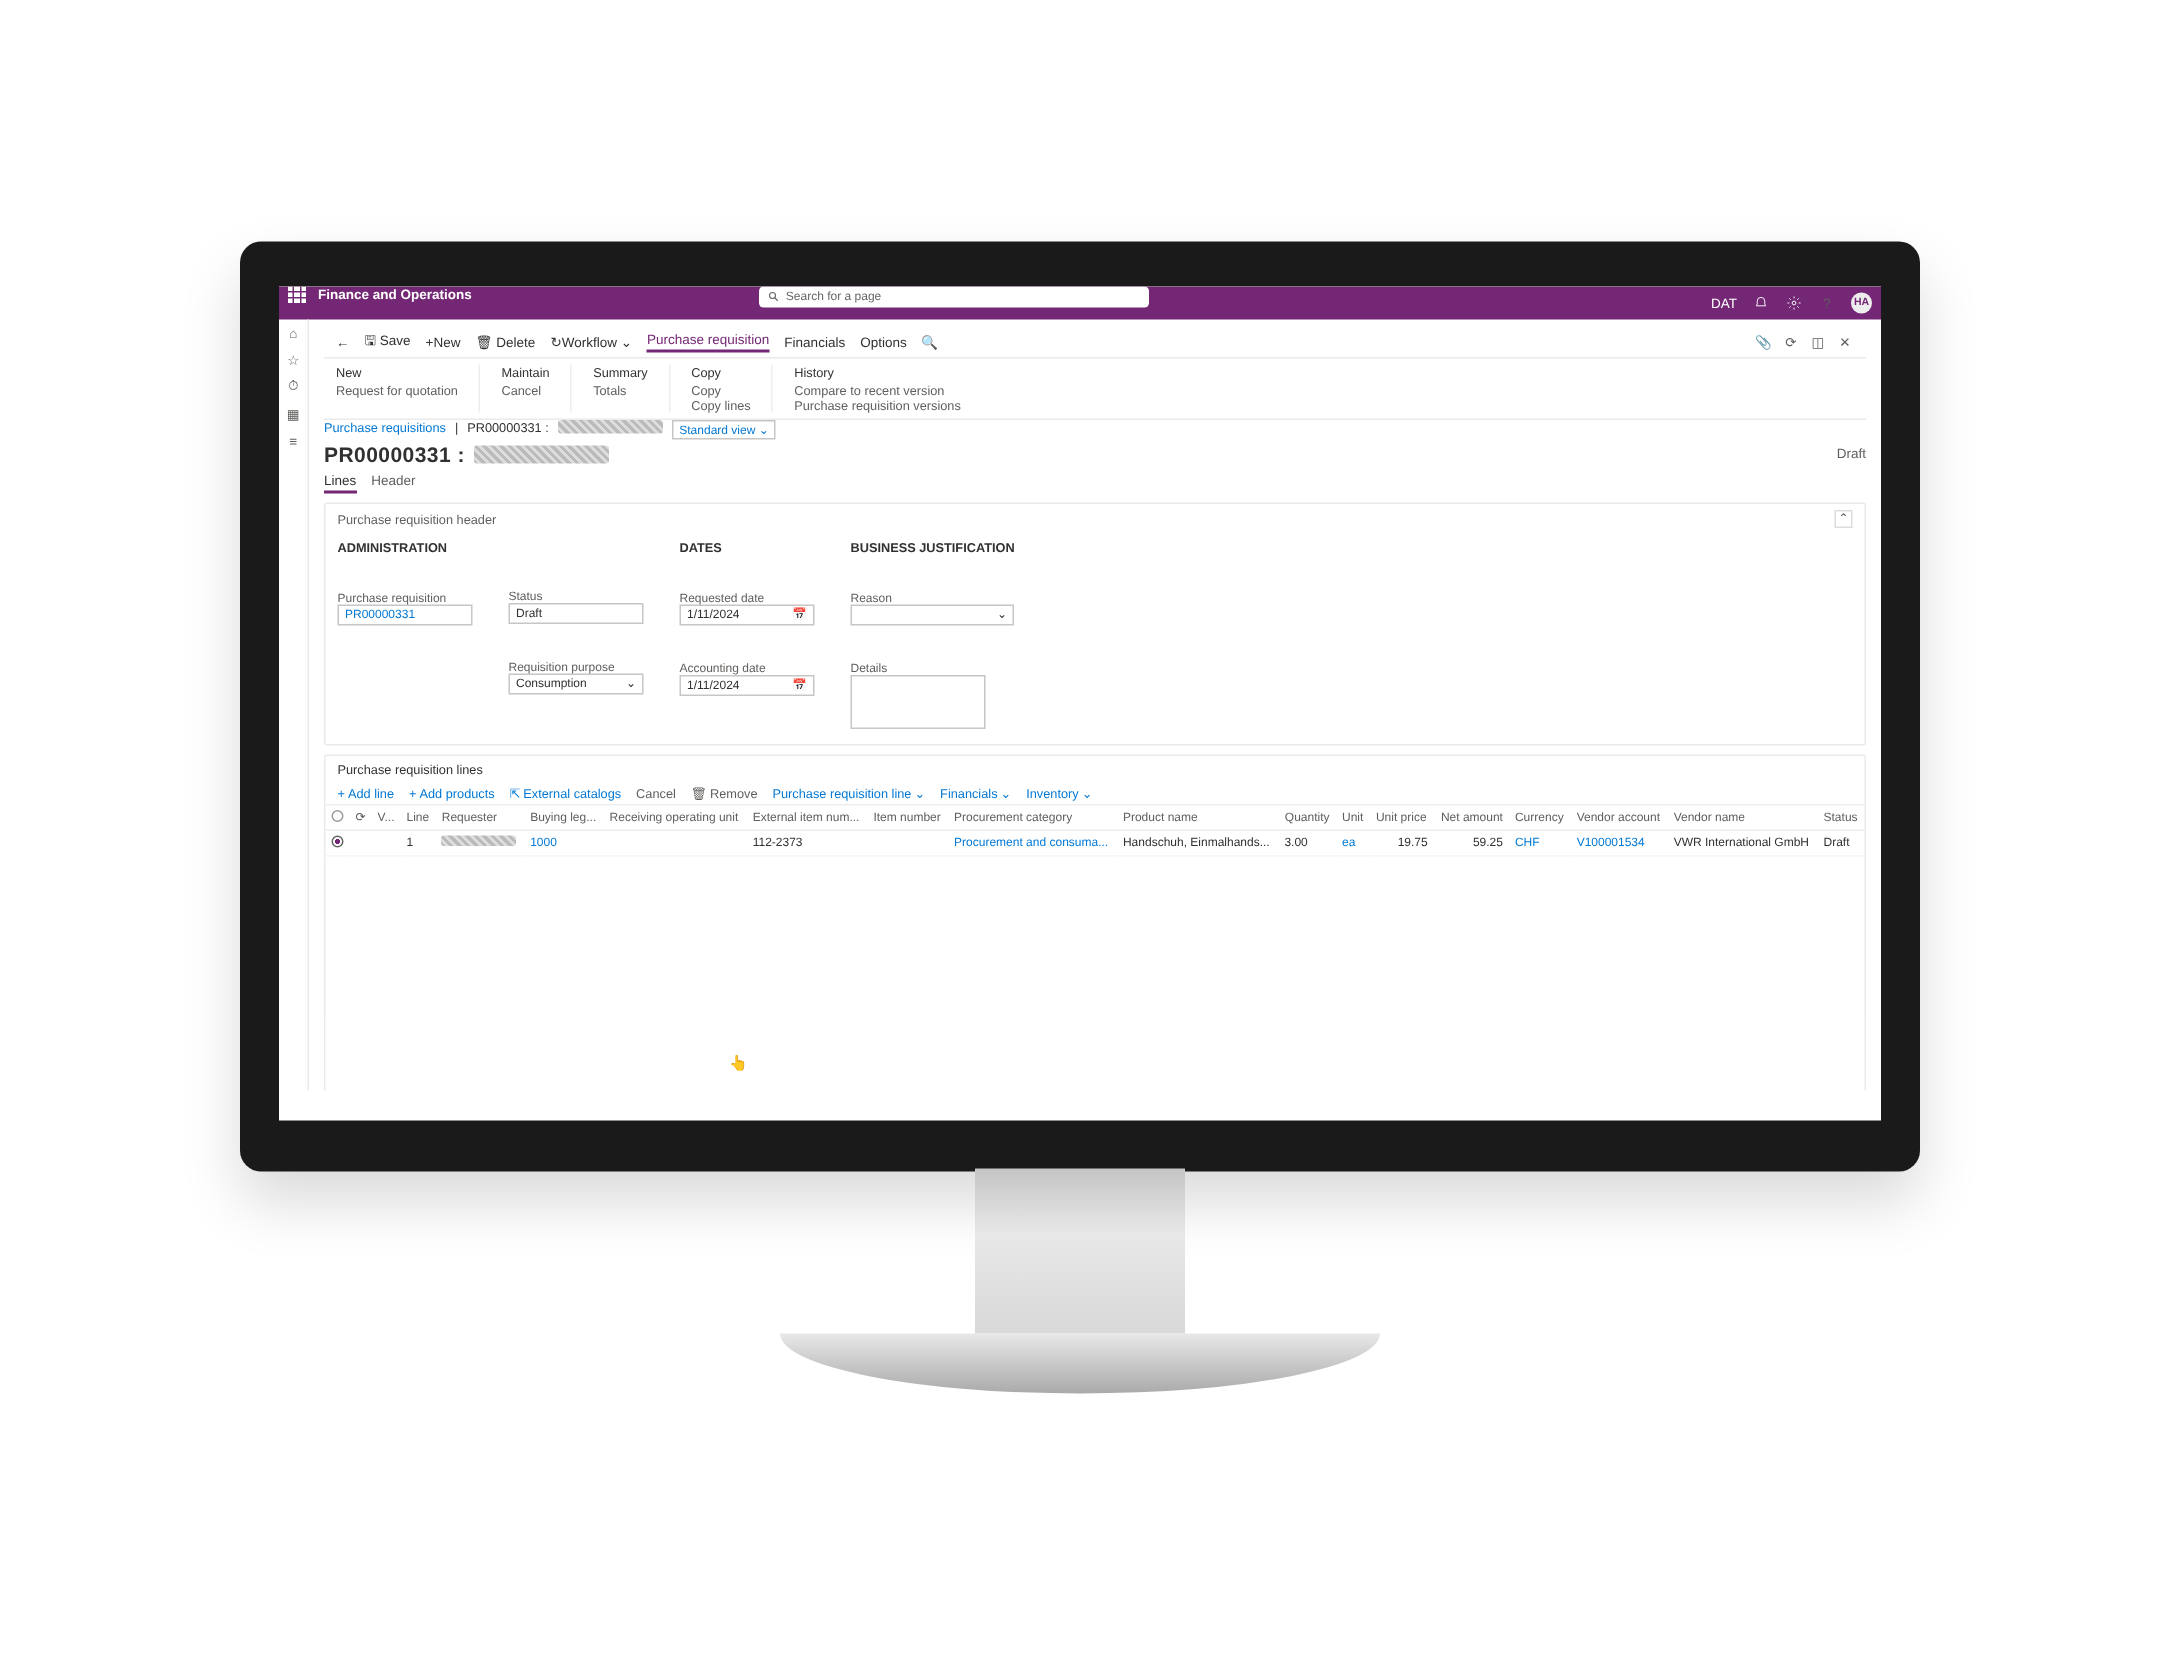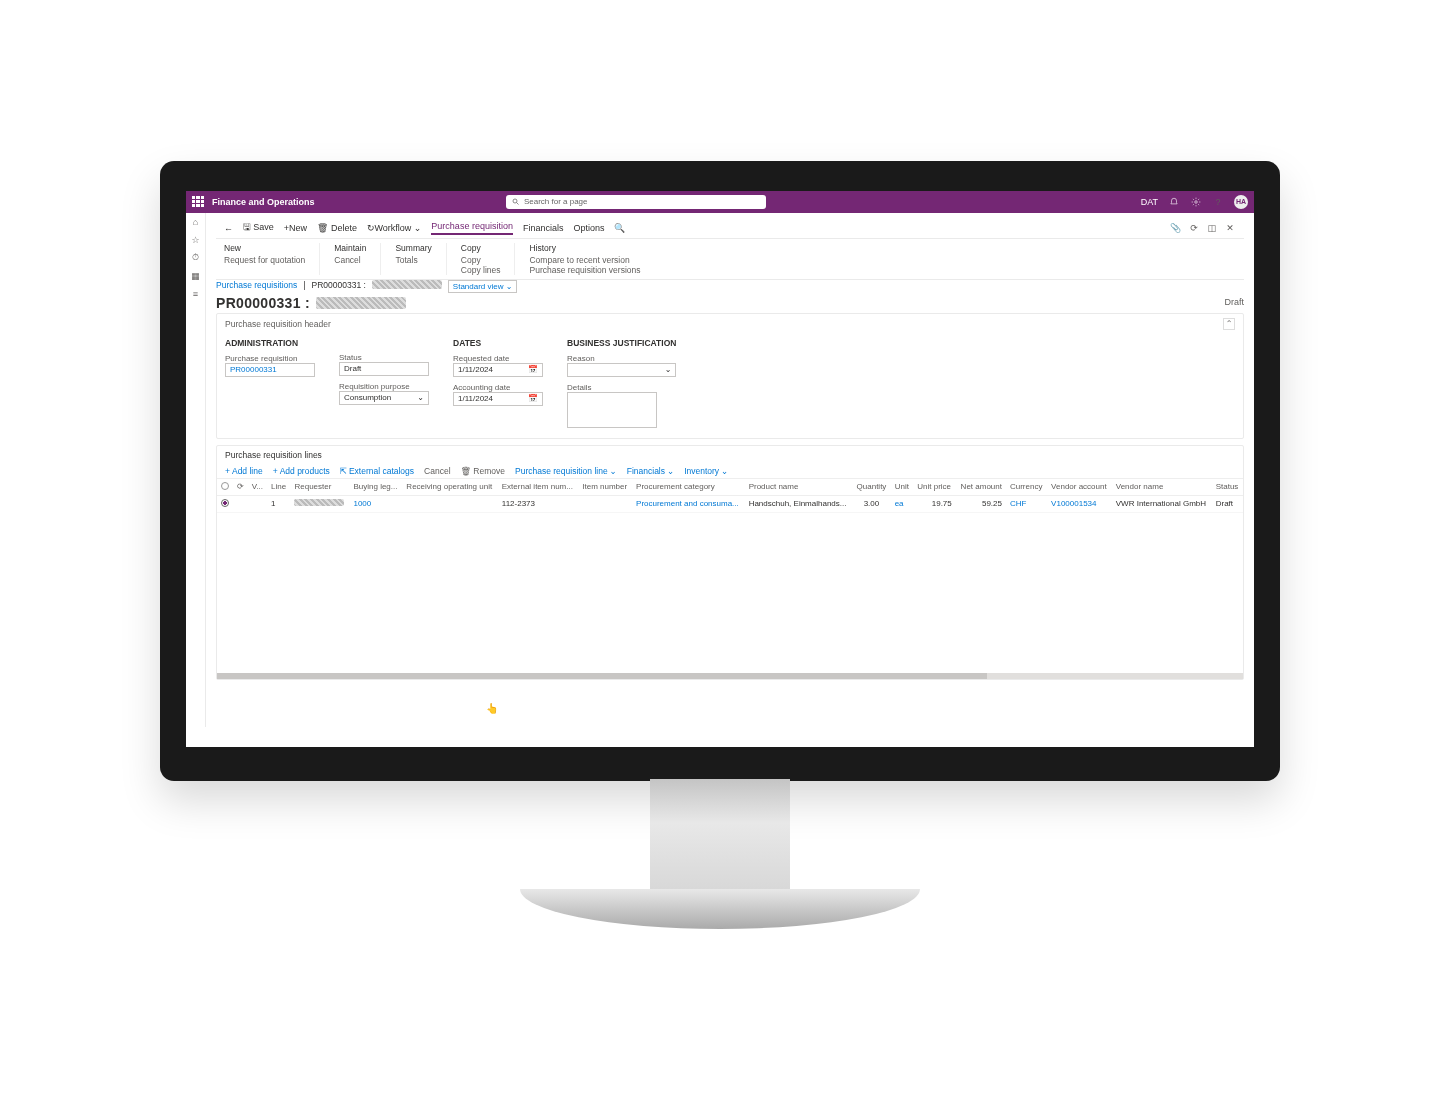--- a/index.html
+++ b/index.html
@@ -2,21 +2,21 @@
 <html><head>
 <meta charset="utf-8">
 <style>
 *{box-sizing:border-box;margin:0;padding:0;font-family:"Segoe UI",Arial,sans-serif}
 body{background:#fff;display:flex;justify-content:center;align-items:center;width:1440px;height:1111px}
 .monitor{width:1120px;height:790px;position:relative}
 .bezel{width:100%;height:620px;background:#1a1a1a;border-radius:14px;padding:30px 26px 34px;box-shadow:0 20px 40px rgba(0,0,0,.15)}
 .screen{width:100%;height:100%;background:#fff;overflow:hidden;position:relative;font-size:9px;color:#323130}
 .stand-neck{width:140px;height:110px;background:linear-gradient(180deg,#c4c4c4,#e8e8e8 40%,#d8d8d8);margin:0 auto;position:relative;top:-2px}
 .stand-base{width:400px;height:40px;background:linear-gradient(180deg,#e8e8e8,#aaa);margin:0 auto;border-radius:0 0 50% 50%/0 0 100% 100%;position:relative;top:-2px}
-.topbar{height:22px;background:#742774;display:flex;align-items:center;color:#fff;padding:0 6px;gap:8px}
+.topbar{height:22px;background:#742774;display:flex;color:#fff;padding:0 6px;gap:8px}
 .waffle{width:12px;height:12px;display:grid;grid-template-columns:repeat(3,1fr);grid-template-rows:repeat(3,1fr);gap:1px}
 .waffle span{background:#fff}
 .appname{font-size:9px;font-weight:600}
 .search{flex:0 0 auto;margin:0 auto;width:260px;height:14px;background:#fff;border-radius:3px;display:flex;align-items:center;padding:0 6px;color:#666;font-size:8px;gap:4px}
 .search svg{width:8px;height:8px}
 .topright{margin-left:auto;display:flex;align-items:center;gap:10px;font-size:9px}
 .avatar{width:14px;height:14px;border-radius:50%;background:#eee;color:#742774;display:flex;align-items:center;justify-content:center;font-size:7px;font-weight:600}
 .cmdbar{height:20px;border-bottom:1px solid #eaeaea;display:flex;align-items:center;padding:0 8px;gap:10px;font-size:9px;color:#323130}
 .cmdbar .link{color:#742774}
 .cmdbar-right{margin-left:auto;display:flex;gap:6px;align-items:center}
@@ -34,21 +34,21 @@
 .viewdd{border:1px solid #c8c6c4;padding:1px 4px;font-size:8px;background:#fff}
 .title{font-size:14px;font-weight:600;margin:2px 0;letter-spacing:.3px;display:flex;align-items:center;gap:6px}
 .redact{display:inline-block;width:70px;height:9px;background:repeating-linear-gradient(45deg,#bbb,#bbb 2px,#ddd 2px,#ddd 4px);border-radius:2px}
 .status-right{float:right;font-size:9px;color:#605e5c;margin-top:-16px}
 .tabs{display:flex;gap:10px;font-size:9px;color:#605e5c;margin:4px 0 6px}
 .tabs .active{color:#323130;border-bottom:2px solid #742774;padding-bottom:2px}
 .section{border:1px solid #eaeaea;border-radius:2px;margin-bottom:6px}
 .sectionhead{padding:4px 8px;font-size:8.5px;color:#605e5c;display:flex;justify-content:space-between;align-items:center}
 .chev{border:1px solid #ddd;width:12px;height:12px;display:flex;align-items:center;justify-content:center;font-size:8px;color:#605e5c}
 .form{display:flex;gap:24px;padding:4px 8px 10px;font-size:8.5px}
-.col{display:flex;flex-direction:column;gap:6px}
+.col{display:flex;flex-direction:column;gap:24px}
 .colhead{font-weight:600;font-size:8.5px;color:#323130}
 .lbl{color:#605e5c;font-size:8px}
 .inp{border:1px solid #c8c6c4;padding:2px 4px;font-size:8px;min-width:90px;background:#fff;height:14px;display:flex;align-items:center;justify-content:space-between}
 .linkval{color:#0078d4}
 .ro{background:#f3f2f1;border-color:#f3f2f1;color:#a19f9d}
 .ta{width:90px;height:36px;border:1px solid #c8c6c4}
 .linessec .sectionhead{color:#323130}
 .linecmds{display:flex;gap:10px;padding:2px 8px;font-size:8.5px;color:#0078d4;border-bottom:1px solid #eee}
 .linecmds span{display:flex;align-items:center;gap:2px}
 .grid{width:100%;border-collapse:collapse;font-size:8px}
@@ -165,20 +165,24 @@
        <span class="gray">PR00000331 :</span>
               <span class="redact"></span>
        <span class="viewdd"><span>Standard view</span> ⌄</span>
      </div>
      <div class="title">
               <span>PR00000331 :</span> 
               <span class="redact" style="height:12px;width:90px"></span>
             </div>
      <div class="status-right">Draft</div>
 
+     <div class="tabs">
+       <span class="active">Lines</span>
+       <span>Header</span>
+     </div>
 
      <div class="section">
        <div class="sectionhead">
                 <span>Purchase requisition header</span>
                 <span class="chev">⌃</span>
               </div>
        <div class="form">
          <div class="col">
            <div class="colhead">ADMINISTRATION</div>
            <div>
@@ -278,21 +282,21 @@
                     <td></td>
                     <td></td>
            <td>1</td>
            <td class="lnk"><span class="redact" style="width:50px;height:7px"></span></td>
            <td class="lnk">1000</td>
            <td></td>
            <td>112-2373</td>
            <td></td>
            <td class="lnk">Procurement and consuma...</td>
            <td>Handschuh, Einmalhands...</td>
-           <td style="text-align:center">3.00</td>
+           <td style="text-align:left">3.00</td>
            <td class="lnk">ea</td>
            <td style="text-align:right">19.75</td>
            <td style="text-align:right">59.25</td>
            <td class="lnk">CHF</td>
            <td class="lnk">V100001534</td>
            <td>VWR International GmbH</td>
            <td>Draft</td>
          </tr>
                 </tbody>
        </table>

